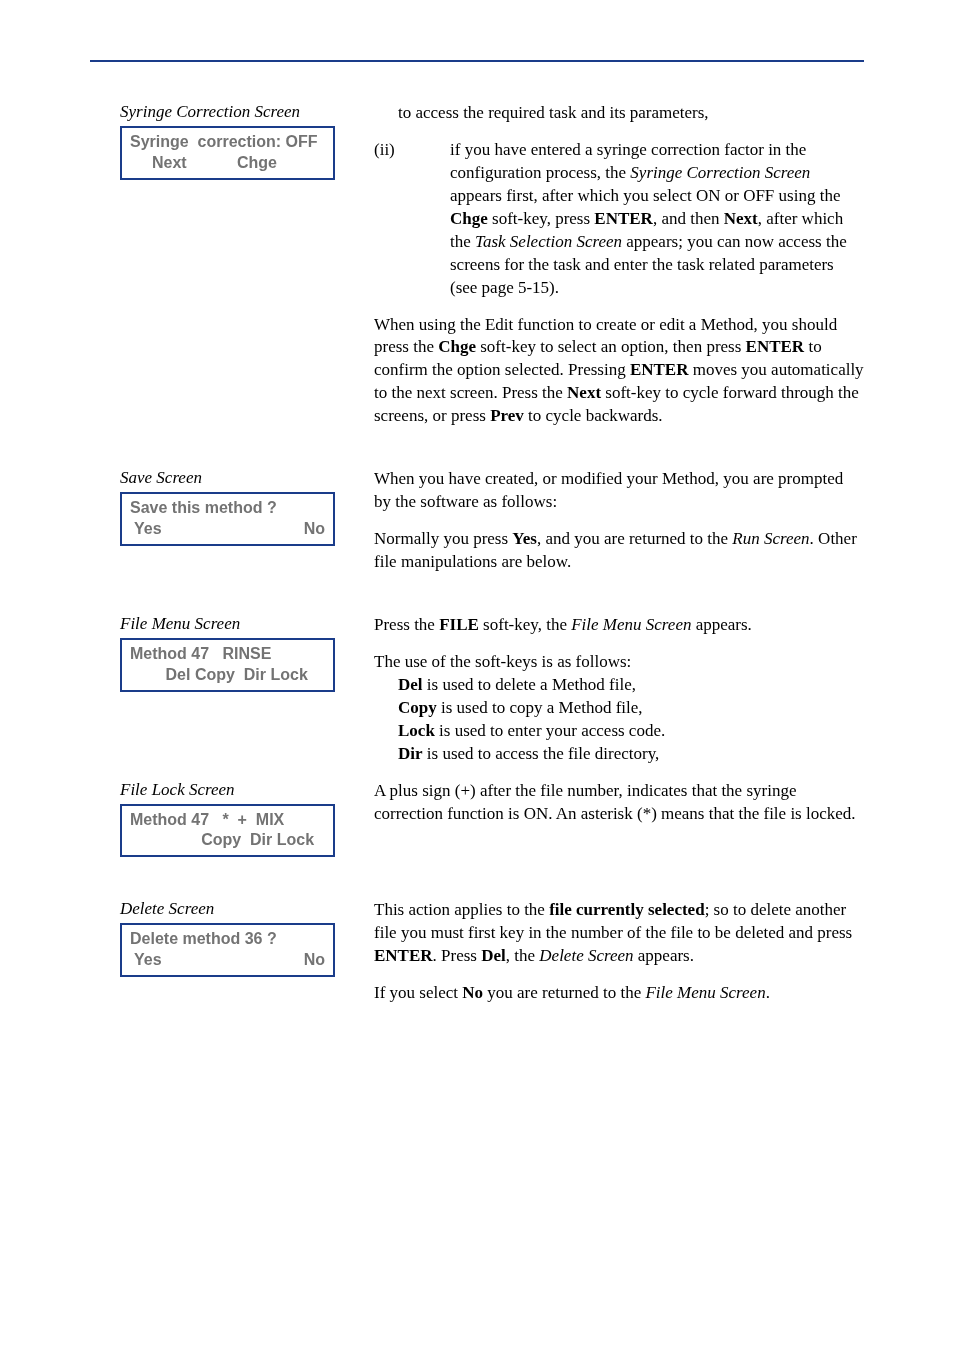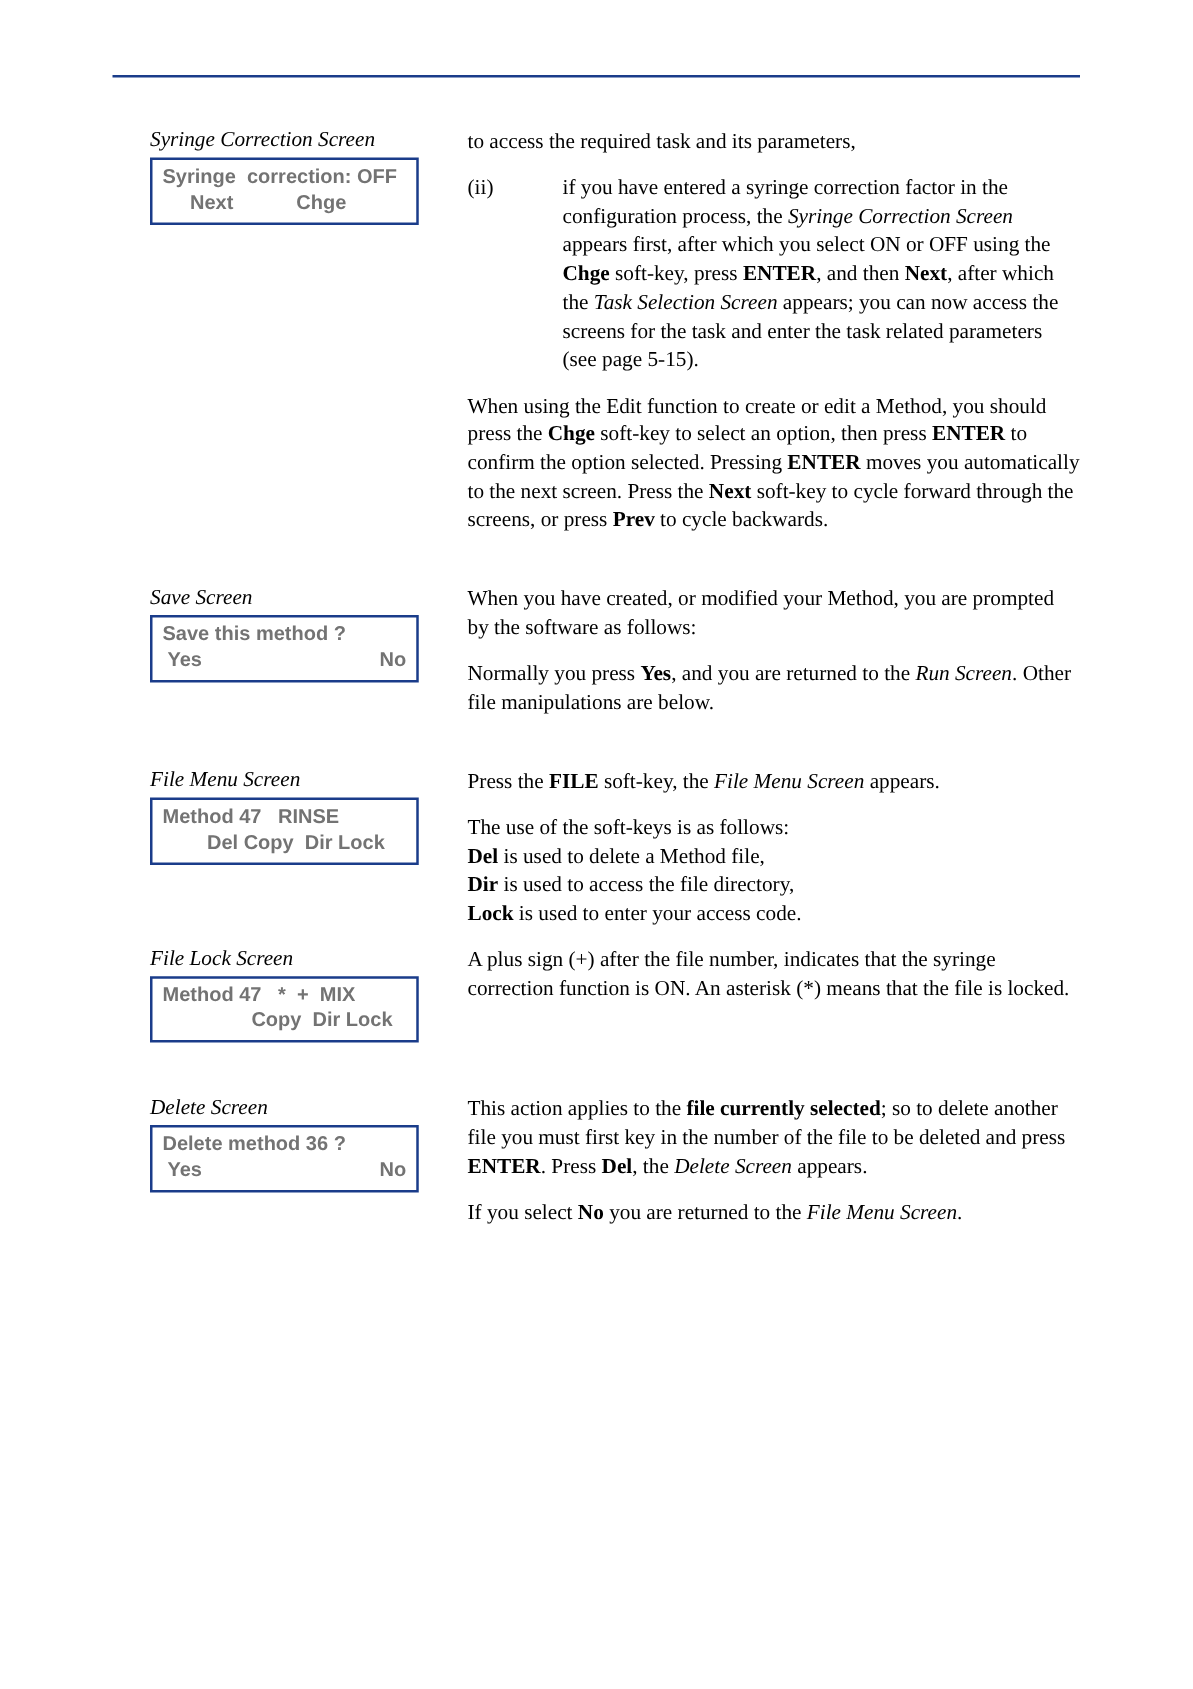--- a/index.html
+++ b/index.html
@@ -58,20 +58,21 @@
     line-height: 1.3;
   }
   .lcd-split {
     display: flex;
     justify-content: space-between;
   }
   .para {
     margin-bottom: 14px;
   }
   .indent-block {
+    margin-left: 24px;
   }
   .hanging {
     display: flex;
     gap: 48px;
   }
   .hanging .marker {
     width: 28px;
     flex-shrink: 0;
   }
   .hanging .body {
@@ -139,22 +140,23 @@
     </div>
   </div>
   <div class="rightcol">
     <div class="para">
       <span>Press the </span><b>FILE</b><span> soft-key, the </span><i>File Menu Screen</i><span> appears.</span>
     </div>
     <div class="para">
       <div>The use of the soft-keys is as follows:</div>
       <div class="indent-block">
         <div><b>Del</b><span> is used to delete a Method file,</span></div>
+        <div><b>Copy</b><span> is used to copy a Method file,</span></div>
+        <div><b>Lock</b><span> is used to enter your access code.</span></div>
         <div><b>Dir</b><span> is used to access the file directory,</span></div>
-        <div><b>Lock</b><span> is used to enter your access code.</span></div>
       </div>
     </div>
   </div>
 </div>
 
 <div class="row">
   <div class="leftcol">
     <div class="screen-caption">File Lock Screen</div>
     <div class="lcd-box">
       <div class="lcd-line">Method 47   *  +  MIX</div>

